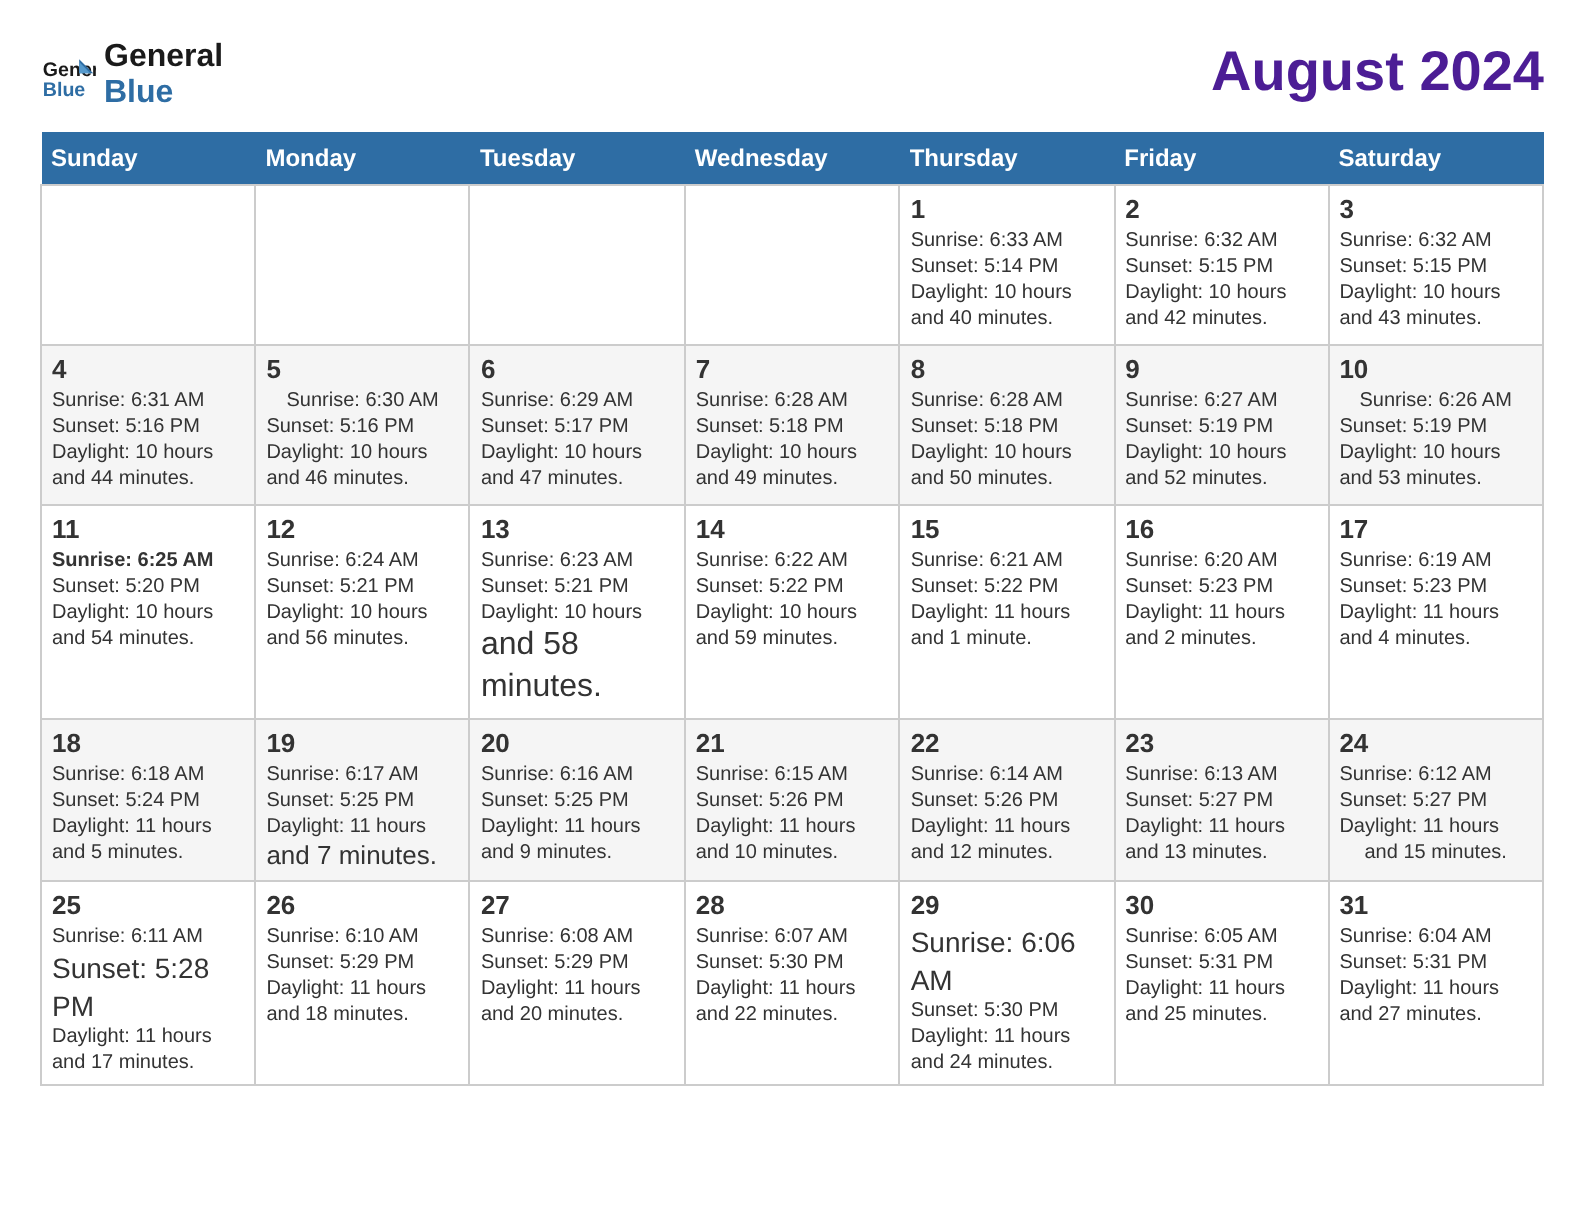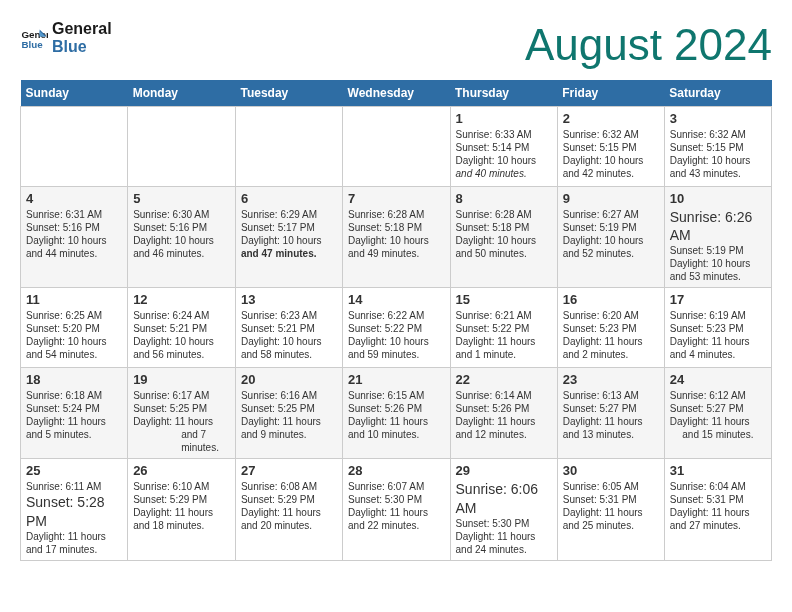--- a/index.html
+++ b/index.html
@@ -22,23 +22,23 @@
       gap: 4px;
     }
     .logo-icon {
       width: 28px;
       height: 28px;
     }
     .title-block {
       text-align: right;
     }
     .main-title {
-      font-size: 44px;
-      font-weight: normal;
-      color: #0f766e;
+      font-size: 28px;
+      font-weight: bold;
+      color: #4c1d95;
     }
     .subtitle {
       font-size: 15px;
       color: #444;
     }
     table {
       width: 100%;
       border-collapse: collapse;
       font-size: 11px;
     }
@@ -109,21 +109,21 @@
   <tr>
         <td class="cell-empty"></td>
         <td class="cell-empty"></td>
         <td class="cell-empty"></td>
         <td class="cell-empty"></td>
         <td>
           <span class="day-num">1</span>
           <div style="font-size: 10px; line-height: 1.3;">Sunrise: 6:33 AM</div>
           <div style="font-size: 10px; line-height: 1.3;">Sunset: 5:14 PM</div>
           <div style="font-size: 10px; line-height: 1.3;">Daylight: 10 hours</div>
-          <div style="font-size: 10px; line-height: 1.3; font-style: italic;">and 40 minutes.</div>
+          <div style="font-size: 10px; line-height: 1.3;">and 40 minutes.</div>
         </td>
         <td>
           <span class="day-num">2</span>
           <div style="font-size: 10px; line-height: 1.3;">Sunrise: 6:32 AM</div>
           <div style="font-size: 10px; line-height: 1.3;">Sunset: 5:15 PM</div>
           <div style="font-size: 10px; line-height: 1.3;">Daylight: 10 hours</div>
           <div style="font-size: 10px; line-height: 1.3;">and 42 minutes.</div>
         </td>
         <td>
           <span class="day-num">3</span>
@@ -136,31 +136,31 @@
       <tr>
         <td>
           <span class="day-num">4</span>
           <div style="font-size: 10px; line-height: 1.3;">Sunrise: 6:31 AM</div>
           <div style="font-size: 10px; line-height: 1.3;">Sunset: 5:16 PM</div>
           <div style="font-size: 10px; line-height: 1.3;">Daylight: 10 hours</div>
           <div style="font-size: 10px; line-height: 1.3;">and 44 minutes.</div>
         </td>
         <td>
           <span class="day-num">5</span>
-          <div style="font-size: 10px; line-height: 1.3;">Sunrise: 6:30 AM</div>
+          <div style="font-size: 10px; line-height: 1.3; text-align: center;">Sunrise: 6:30 AM</div>
           <div style="font-size: 10px; line-height: 1.3;">Sunset: 5:16 PM</div>
           <div style="font-size: 10px; line-height: 1.3;">Daylight: 10 hours</div>
           <div style="font-size: 10px; line-height: 1.3;">and 46 minutes.</div>
         </td>
         <td>
           <span class="day-num">6</span>
           <div style="font-size: 10px; line-height: 1.3;">Sunrise: 6:29 AM</div>
           <div style="font-size: 10px; line-height: 1.3;">Sunset: 5:17 PM</div>
           <div style="font-size: 10px; line-height: 1.3;">Daylight: 10 hours</div>
-          <div style="font-size: 10px; line-height: 1.3; font-weight: bold;">and 47 minutes.</div>
+          <div style="font-size: 10px; line-height: 1.3;">and 47 minutes.</div>
         </td>
         <td>
           <span class="day-num">7</span>
           <div style="font-size: 10px; line-height: 1.3;">Sunrise: 6:28 AM</div>
           <div style="font-size: 10px; line-height: 1.3;">Sunset: 5:18 PM</div>
           <div style="font-size: 10px; line-height: 1.3;">Daylight: 10 hours</div>
           <div style="font-size: 10px; line-height: 1.3;">and 49 minutes.</div>
         </td>
         <td>
           <span class="day-num">8</span>
@@ -171,47 +171,47 @@
         </td>
         <td>
           <span class="day-num">9</span>
           <div style="font-size: 10px; line-height: 1.3;">Sunrise: 6:27 AM</div>
           <div style="font-size: 10px; line-height: 1.3;">Sunset: 5:19 PM</div>
           <div style="font-size: 10px; line-height: 1.3;">Daylight: 10 hours</div>
           <div style="font-size: 10px; line-height: 1.3;">and 52 minutes.</div>
         </td>
         <td>
           <span class="day-num">10</span>
-          <div style="font-size: 14px; line-height: 1.3;">Sunrise: 6:26 AM</div>
+          <div style="font-size: 10px; line-height: 1.3; text-align: center;">Sunrise: 6:26 AM</div>
           <div style="font-size: 10px; line-height: 1.3;">Sunset: 5:19 PM</div>
           <div style="font-size: 10px; line-height: 1.3;">Daylight: 10 hours</div>
           <div style="font-size: 10px; line-height: 1.3;">and 53 minutes.</div>
         </td>
       </tr>
       <tr>
         <td>
           <span class="day-num">11</span>
-          <div style="font-size: 10px; line-height: 1.3;">Sunrise: 6:25 AM</div>
+          <div style="font-size: 10px; line-height: 1.3; font-weight: bold;">Sunrise: 6:25 AM</div>
           <div style="font-size: 10px; line-height: 1.3;">Sunset: 5:20 PM</div>
           <div style="font-size: 10px; line-height: 1.3;">Daylight: 10 hours</div>
           <div style="font-size: 10px; line-height: 1.3;">and 54 minutes.</div>
         </td>
         <td>
           <span class="day-num">12</span>
           <div style="font-size: 10px; line-height: 1.3;">Sunrise: 6:24 AM</div>
           <div style="font-size: 10px; line-height: 1.3;">Sunset: 5:21 PM</div>
           <div style="font-size: 10px; line-height: 1.3;">Daylight: 10 hours</div>
           <div style="font-size: 10px; line-height: 1.3;">and 56 minutes.</div>
         </td>
         <td>
           <span class="day-num">13</span>
           <div style="font-size: 10px; line-height: 1.3;">Sunrise: 6:23 AM</div>
           <div style="font-size: 10px; line-height: 1.3;">Sunset: 5:21 PM</div>
           <div style="font-size: 10px; line-height: 1.3;">Daylight: 10 hours</div>
-          <div style="font-size: 10px; line-height: 1.3;">and 58 minutes.</div>
+          <div style="font-size: 16px; line-height: 1.3;">and 58 minutes.</div>
         </td>
         <td>
           <span class="day-num">14</span>
           <div style="font-size: 10px; line-height: 1.3;">Sunrise: 6:22 AM</div>
           <div style="font-size: 10px; line-height: 1.3;">Sunset: 5:22 PM</div>
           <div style="font-size: 10px; line-height: 1.3;">Daylight: 10 hours</div>
           <div style="font-size: 10px; line-height: 1.3;">and 59 minutes.</div>
         </td>
         <td>
           <span class="day-num">15</span>
@@ -241,21 +241,21 @@
           <div style="font-size: 10px; line-height: 1.3;">Sunrise: 6:18 AM</div>
           <div style="font-size: 10px; line-height: 1.3;">Sunset: 5:24 PM</div>
           <div style="font-size: 10px; line-height: 1.3;">Daylight: 11 hours</div>
           <div style="font-size: 10px; line-height: 1.3;">and 5 minutes.</div>
         </td>
         <td>
           <span class="day-num">19</span>
           <div style="font-size: 10px; line-height: 1.3;">Sunrise: 6:17 AM</div>
           <div style="font-size: 10px; line-height: 1.3;">Sunset: 5:25 PM</div>
           <div style="font-size: 10px; line-height: 1.3;">Daylight: 11 hours</div>
-          <div style="font-size: 10px; line-height: 1.3; margin-left: 48px;">and 7 minutes.</div>
+          <div style="font-size: 13px; line-height: 1.3;">and 7 minutes.</div>
         </td>
         <td>
           <span class="day-num">20</span>
           <div style="font-size: 10px; line-height: 1.3;">Sunrise: 6:16 AM</div>
           <div style="font-size: 10px; line-height: 1.3;">Sunset: 5:25 PM</div>
           <div style="font-size: 10px; line-height: 1.3;">Daylight: 11 hours</div>
           <div style="font-size: 10px; line-height: 1.3;">and 9 minutes.</div>
         </td>
         <td>
           <span class="day-num">21</span>

